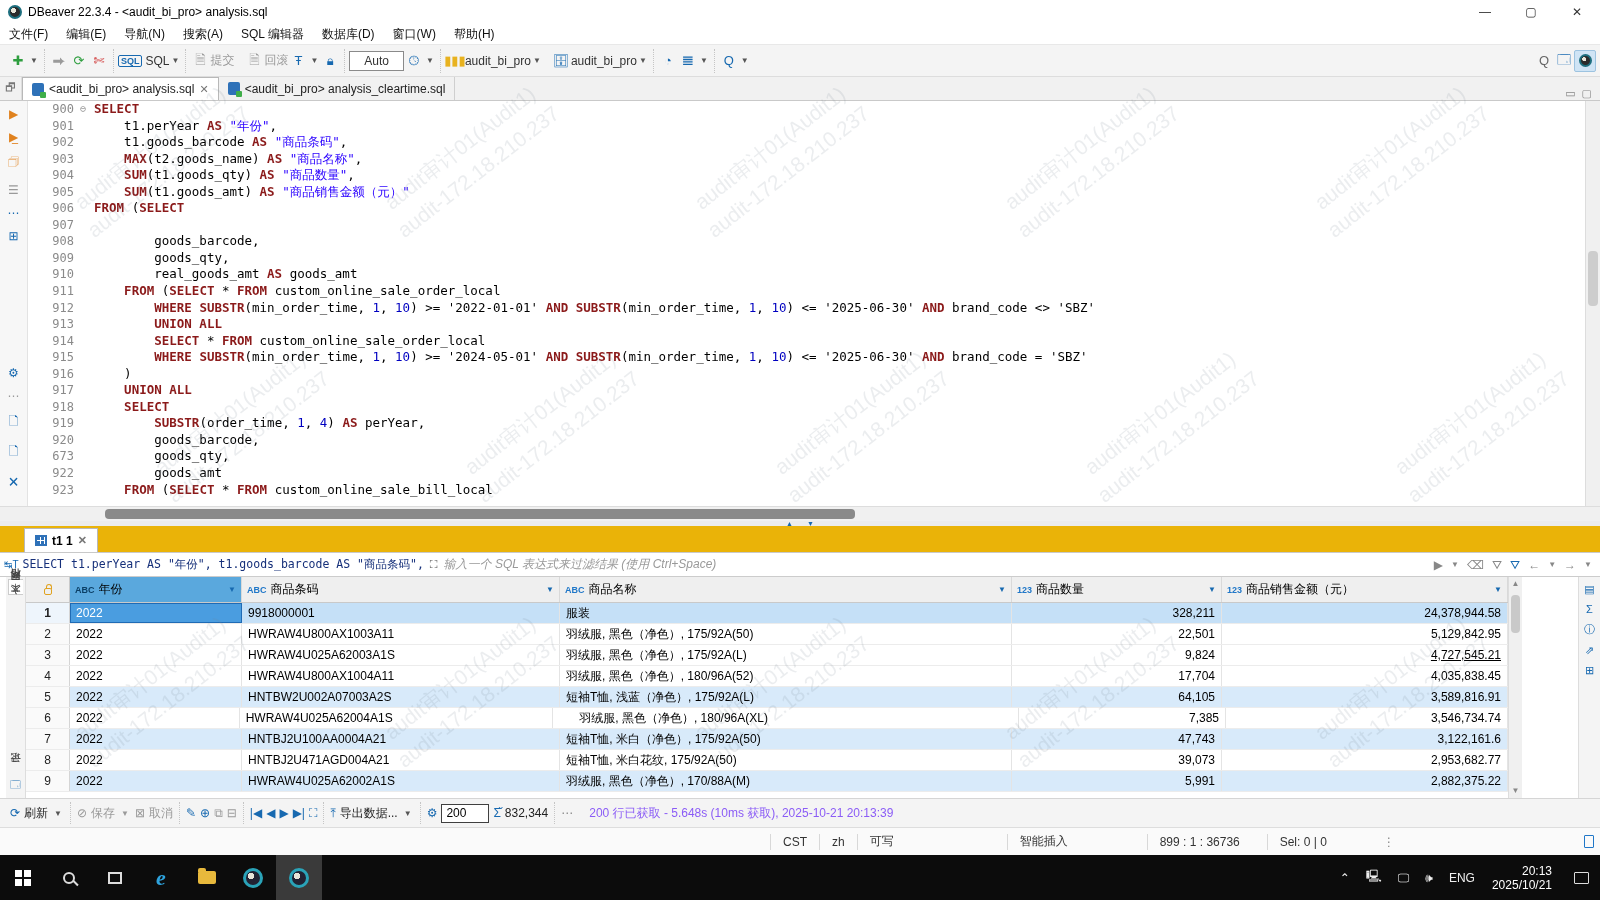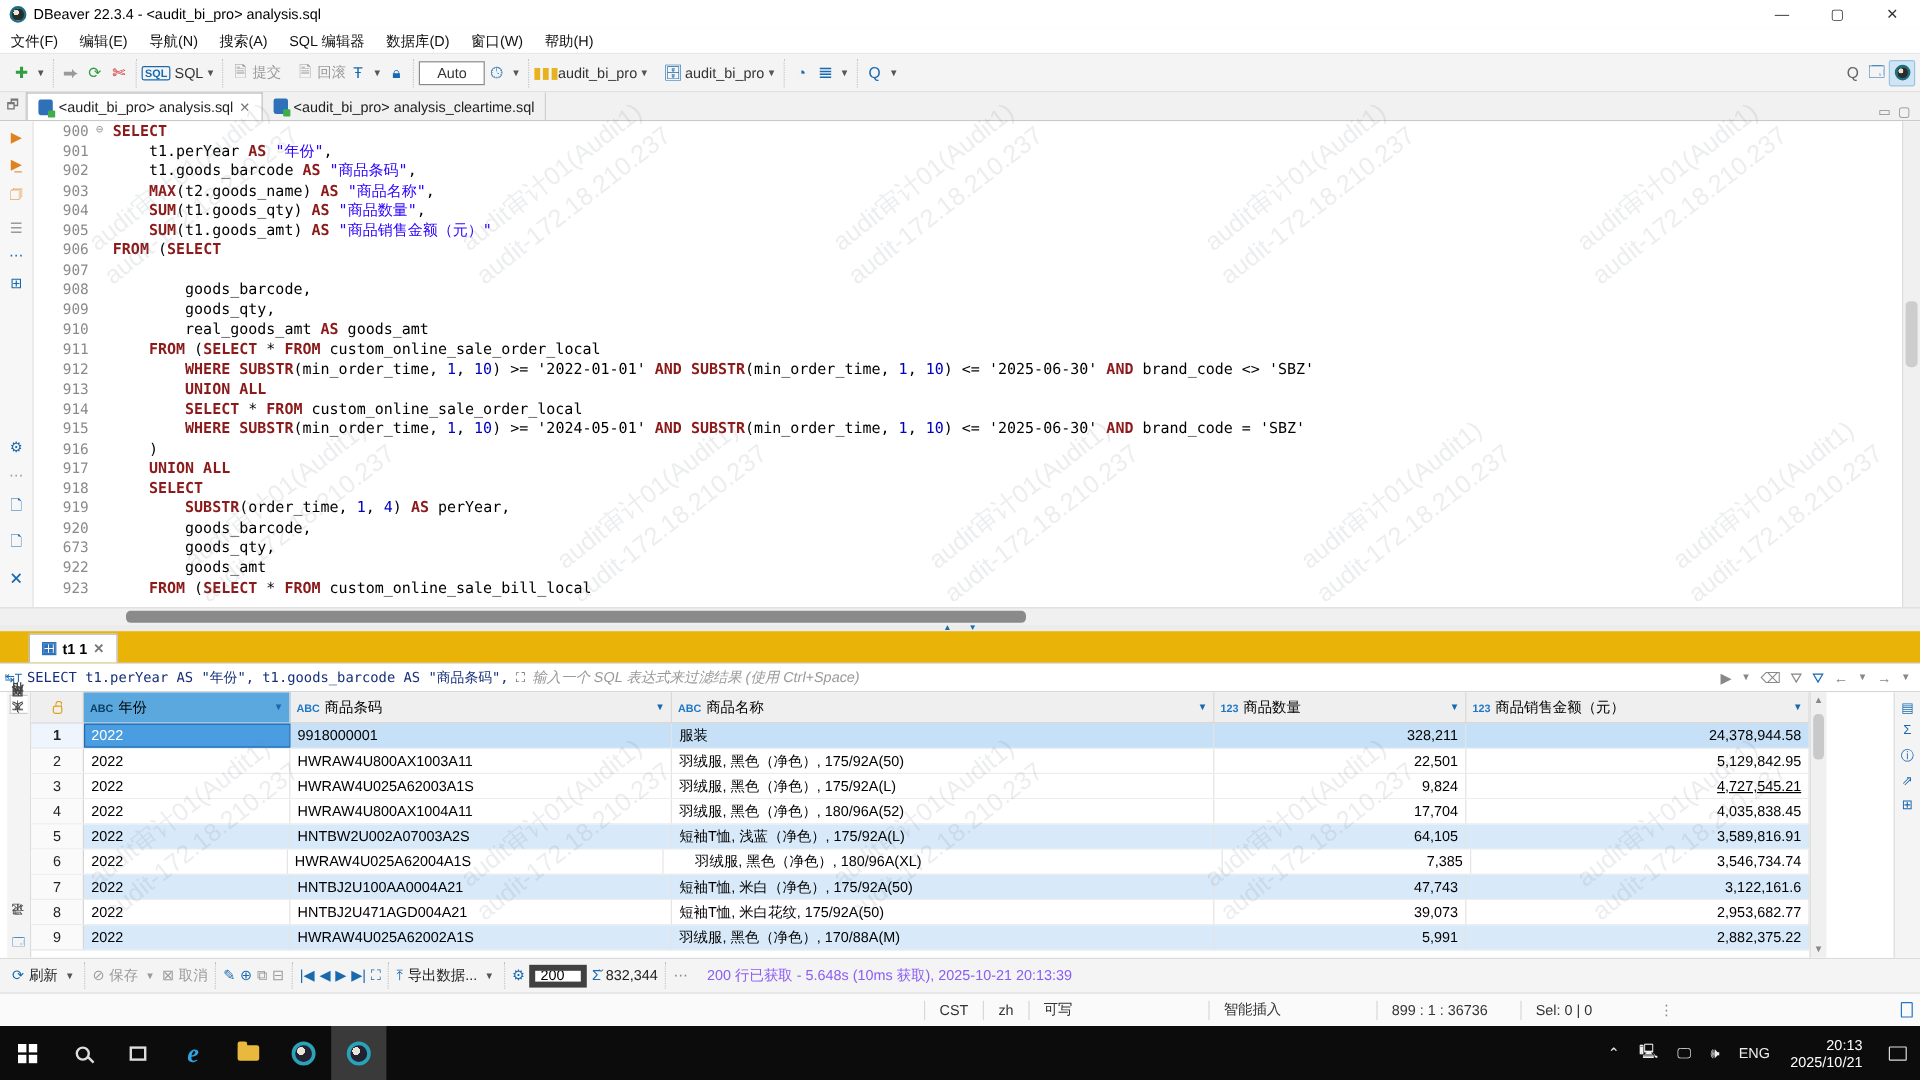--- a/index.html
+++ b/index.html
@@ -100,21 +100,21 @@
   .td.cellsel { background:#4a9de0; color:#fff; outline:1.5px solid #1f6bb5; outline-offset:-1.5px; }
   .res-vscroll { width:14px; flex:none; background:#f0f0f0; border-left:1px solid #ddd; position:relative; }
   .res-vthumb { position:absolute; top:18px; left:2px; width:9px; height:38px; background:#c9c9c9; border-radius:4px; }
   .res-right-gap { flex:1; background:#fff; }
   .res-right-rail { width:22px; flex:none; background:#f4f4f4; border-left:1px solid #ddd; display:flex; flex-direction:column; align-items:center; gap:7px; padding-top:6px; font-size:11px; color:#1769b0; }
 
   
   .res-toolbar { height:29px; background:#f4f4f4; border-top:1px solid #d5d5d5; display:flex; align-items:center; font-size:12px; color:#222; padding:0 4px; }
   .rt-group { display:flex; align-items:center; gap:4px; padding:0 6px; height:22px; border-right:1px dotted #c5c5c5; }
   .grayed { color:#9a9a9a; }
-  .fetch-input { width:48px; height:19px; border:5px solid #404040; font-size:12px; padding:1px 4px; font-family:"Liberation Sans",sans-serif; }
+  .fetch-input { width:48px; height:19px; border:1px solid #404040; font-size:12px; padding:1px 4px; font-family:"Liberation Sans",sans-serif; }
   .rt-status { color:#8b5cf6; padding-left:10px; white-space:nowrap; }
   .rt-dots { color:#888; padding:0 6px; }
 
   
   .statusbar { height:28px; background:#fafafa; border-top:1px solid #ddd; display:flex; align-items:center; font-size:12px; color:#333; }
   .sb-seg { padding:0 12px; height:16px; display:flex; align-items:center; border-left:1px solid #d8d8d8; white-space:nowrap; }
   .sb-spacer { width:770px; flex:none; }
   .sb-end { flex:1; display:flex; align-items:center; justify-content:space-between; padding:0 6px; color:#888; }
   .sb-doc-ico { width:10px; height:13px; border:1.5px solid #2077c8; border-radius:1px; }
 

